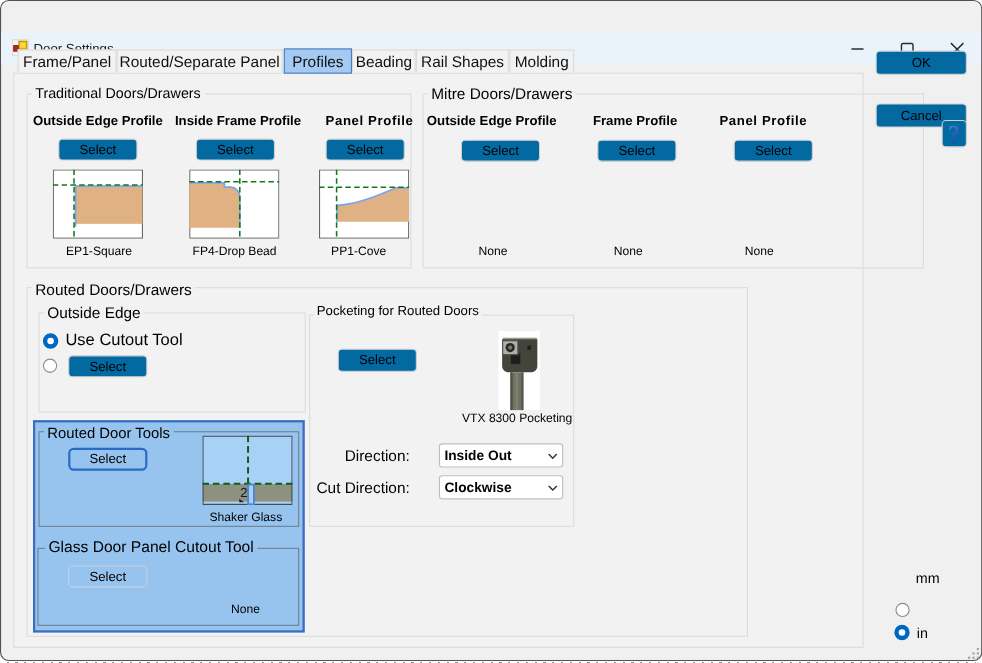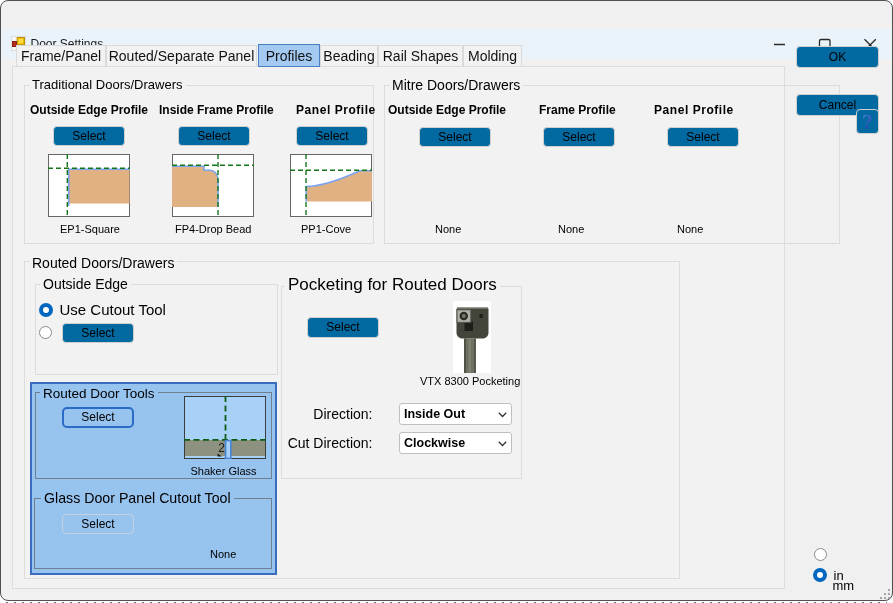--- a/index.html
+++ b/index.html
@@ -155,21 +155,21 @@
   </svg>
   <div class="txt s11" style="left:189.5px; top:464.5px;">Shaker Glass</div>
 
   <div class="gb" style="left:33px; top:497px; width:238px; height:71px; border-color:#708090;">
     <span class="lab" style="background:#97c3ef; font-size:14.2px; left:6px;">Glass Door Panel Cutout Tool</span>
   </div>
   <div class="btn" style="left:61px; top:513px; width:72px; height:20px; background:transparent; border:1px solid #c6d2e0;">Select</div>
   <div class="txt s11" style="left:209px; top:547.5px;">None</div>
 
   <div class="gb" style="left:280px; top:285px; width:241px; height:193px;">
-    <span class="lab" style="font-size:17px; left:3px; top:-11px;">Pocketing for Routed Doors</span>
+    <span class="lab" style="font-size:12px; left:3px; top:-11px;">Pocketing for Routed Doors</span>
   </div>
   <div class="btn" style="left:306px; top:316px; width:72px; height:21px; line-height:19px;">Select</div>
 
   <svg class="pimg" style="left:452px; top:300px;" width="38" height="72" viewBox="0 0 38 72">
     <rect x="0" y="0" width="38" height="72" fill="#fff"></rect>
     <rect x="4" y="6" width="31" height="3" fill="#9a9c92"></rect>
     <path d="M3.5 7.5 h32 v24 c0 3.5 -2.5 6 -6 6 h-20 c-3.5 0 -6 -2.5 -6 -6 z" fill="#43453b"></path>
     <rect x="26.5" y="13" width="3.2" height="4" fill="#1f201a"></rect>
     <rect x="11.5" y="20.5" width="8.5" height="9.5" fill="#1e1f1a"></rect>
     <rect x="4" y="8.8" width="13.8" height="12.6" fill="#aeb0a8" stroke="#50524a" stroke-width="1"></rect>
@@ -195,21 +195,21 @@
       </svg>
   </div>
 
   <div class="btn" style="left:795px; top:44.5px; width:83px; height:22px; line-height:20px;">OK</div>
   <div class="btn" style="left:795px; top:93px; width:83px; height:22px; line-height:20px;">Cancel</div>
   <div class="btn" style="left:855px; top:108px; width:23px; height:25px; line-height:23px;">
     <span style="font-family:'Liberation Serif',serif; font-weight:bold; font-size:22px; background:linear-gradient(135deg,#8fb2ea 0%,#3f6fd0 35%,#1d3f9e 80%); -webkit-background-clip:text; background-clip:text; color:transparent;">?</span>
   </div>
 
   <div class="radio off" style="left:812.5px; top:546.5px;"></div>
-  <div class="txt" style="left:831.5px; top:578px; font-size:13px;">mm</div>
+  <div class="txt" style="left:831.5px; top:518px; font-size:13px;">mm</div>
   <div class="radio on" style="left:812px; top:567px;"></div>
   <div class="txt" style="left:832.5px; top:568px; font-size:13px;">in</div>
 
   <svg style="position:absolute; left:877px; top:586px;" width="14" height="14" viewBox="0 0 14 14">
     <g fill="#a5a5a5">
       <rect x="10" y="2" width="2" height="2"></rect>
       <rect x="6" y="6" width="2" height="2"></rect>
         <rect x="10" y="6" width="2" height="2"></rect>
       <rect x="2" y="10" width="2" height="2"></rect>
         <rect x="6" y="10" width="2" height="2"></rect>

